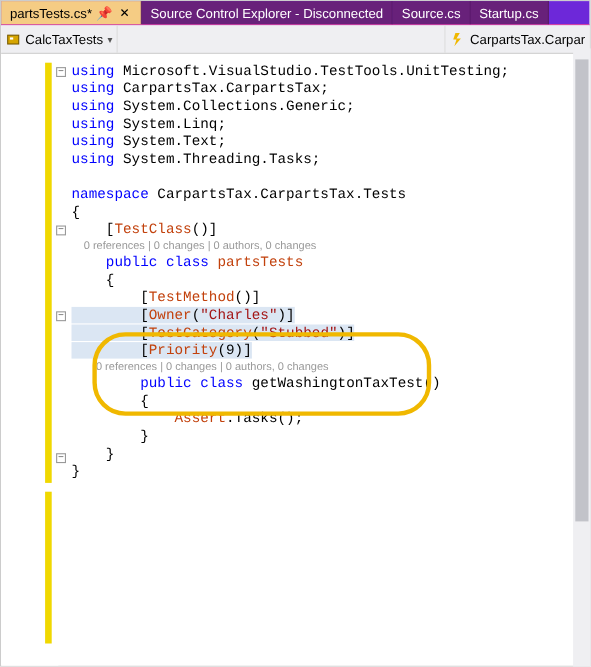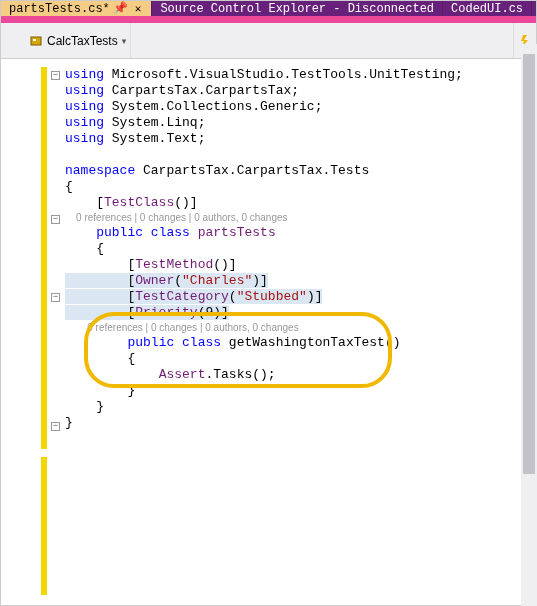--- a/index.html
+++ b/index.html
@@ -7,24 +7,24 @@
     font-family: Consolas, 'Courier New', monospace;
     font-size: 13px;
     background: #fff;
     width: 537px;
     height: 606px;
     overflow: hidden;
     border: 1px solid #ccc;
   }
   .tab-bar {
     display: flex;
-    background: #f0abfc;
+    background: #6d28d9;
     height: 22px;
-    border-bottom: 7px solid #ec4899;
-    font-family: Liberation Mono, monospace;
+    border-bottom: 1px solid #ec4899;
+    font-family: Liberation Sans, sans-serif;
     font-size: 12px;
   }
   .tab {
     display: flex;
     align-items: center;
     padding: 0 8px;
     color: #fff;
     background: #68217a;
     border-right: 1px solid #5a1a68;
     gap: 4px;
@@ -35,26 +35,25 @@
     color: #000;
   }
   .tab-close {
     font-size: 11px;
     cursor: pointer;
     padding: 0 2px;
   }
   .nav-bar {
     display: flex;
     background: #efeff2;
-    height: 36px;
+    height: 26px;
     border-bottom: 1px solid #ccc;
     font-family: 'Segoe UI', sans-serif;
     font-size: 12px;
     align-items: center;
-    padding-left: 24px;
   }
   .nav-dropdown {
     display: flex;
     align-items: center;
     padding: 0 4px;
     gap: 4px;
     cursor: pointer;
     border-right: 1px solid #ddd;
     height: 100%;
   }
@@ -101,21 +100,21 @@
     position: absolute;
     left: 64px; top: 0; right: 0;
     padding: 8px 0;
   }
   .line {
     height: 16px;
     line-height: 16px;
     white-space: pre;
   }
   .kw { color: #0000ff; }
-  .type { color: #701a75; }
+  .type { color: #c2410c; }
   .str { color: #a31515; }
   .plain { color: #000; }
   .codelens {
     font-family: 'Segoe UI', sans-serif;
     font-size: 10px;
     color: #999;
     height: 14px;
     line-height: 14px;
     white-space: pre;
   }
@@ -146,21 +145,21 @@
 <div class="tab-bar">
   <div class="tab active">
     <span>partsTests.cs*</span>
     <span class="pin">📌</span>
     <span class="tab-close">✕</span>
   </div>
   <div class="tab">
     <span>Source Control Explorer - Disconnected</span>
   </div>
   <div class="tab">
-    <span>CodedUI.cs</span>
+    <span>Source.cs</span>
   </div>
   <div class="tab">
     <span>Startup.cs</span>
   </div>
 </div>
 
 <div class="nav-bar">
   <div class="nav-dropdown">
     <span class="nav-icon">
       <svg width="14" height="14" viewBox="0 0 14 14">
@@ -170,39 +169,41 @@
     </span>
     <span>CalcTaxTests</span>
     <span class="dropdown-arrow" style="margin-left:auto;">▾</span>
   </div>
   <div class="nav-dropdown right">
     <span class="nav-icon">
       <svg width="14" height="14" viewBox="0 0 14 14">
           <polygon points="5,1 9,1 6,6 10,6 4,13 6,7 3,7" fill="#f0b800"></polygon>
         </svg>
     </span>
+    <span>CarpartsTax.Carpar</span>
   </div>
 </div>
 
 <div class="editor">
   <div class="gutter">
     <div class="change-bar b1"></div>
     <div class="change-bar b2"></div>
     <div class="outline-btn" style="top:12px"></div>
     <div class="outline-btn" style="top:156px"></div>
     <div class="outline-btn" style="top:234px"></div>
     <div class="outline-btn" style="top:363px"></div>
   </div>
 
   <div class="code">
     <div class="line"><span class="kw">using</span><span class="plain"> Microsoft.VisualStudio.TestTools.UnitTesting;</span></div>
     <div class="line"><span class="kw">using</span><span class="plain"> CarpartsTax.CarpartsTax;</span></div>
     <div class="line"><span class="kw">using</span><span class="plain"> System.Collections.Generic;</span></div>
     <div class="line"><span class="kw">using</span><span class="plain"> System.Linq;</span></div>
     <div class="line"><span class="kw">using</span><span class="plain"> System.Text;</span></div>
+    <div class="line"><span class="kw">using</span><span class="plain"> System.Threading.Tasks;</span></div>
     <div class="line"></div>
     <div class="line"><span class="kw">namespace</span><span class="plain"> CarpartsTax.CarpartsTax.Tests</span></div>
     <div class="line"><span class="plain">{</span></div>
     <div class="line"><span class="plain">    [</span><span class="type">TestClass</span><span class="plain">()]</span></div>
     <div class="codelens">    0 references | 0 changes | 0 authors, 0 changes</div>
     <div class="line"><span class="plain">    </span><span class="kw">public</span><span class="plain"> </span><span class="kw">class</span><span class="plain"> </span><span class="type">partsTests</span></div>
     <div class="line"><span class="plain">    {</span></div>
     <div class="line"><span class="plain">        [</span><span class="type">TestMethod</span><span class="plain">()]</span></div>
     <div class="line"><span class="sel"><span class="plain">        [</span><span class="type">Owner</span><span class="plain">(</span><span class="str">"Charles"</span><span class="plain">)]</span></span></div>
     <div class="line"><span class="sel"><span class="plain">        [</span><span class="type">TestCategory</span><span class="plain">(</span><span class="str">"Stubbed"</span><span class="plain">)]</span></span></div>

